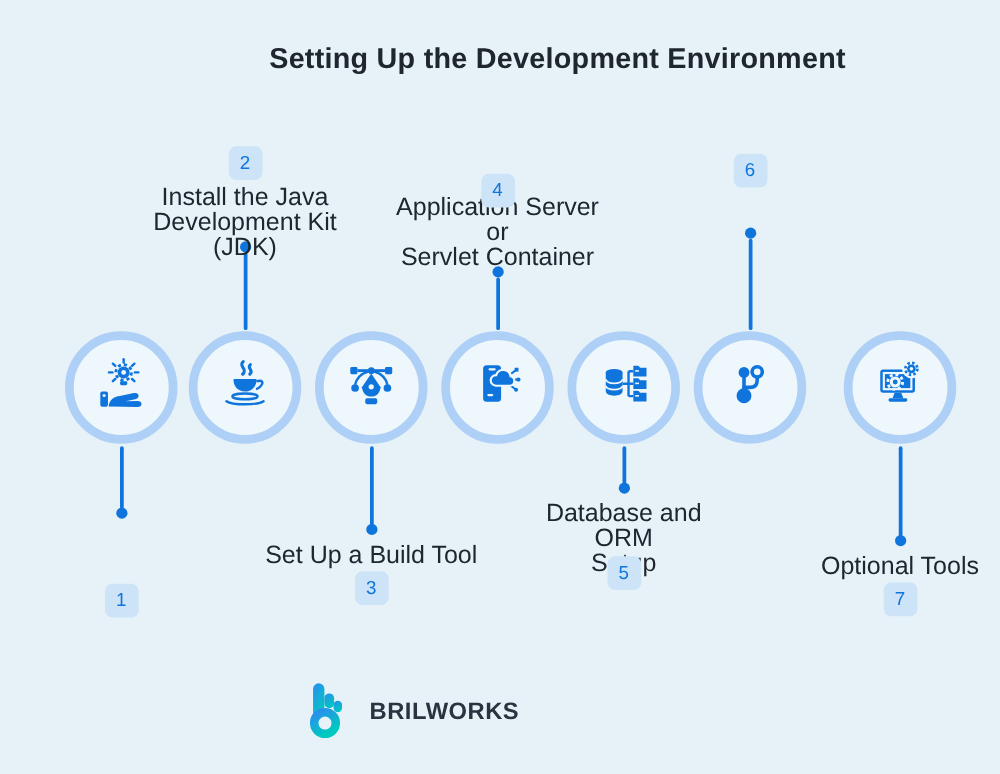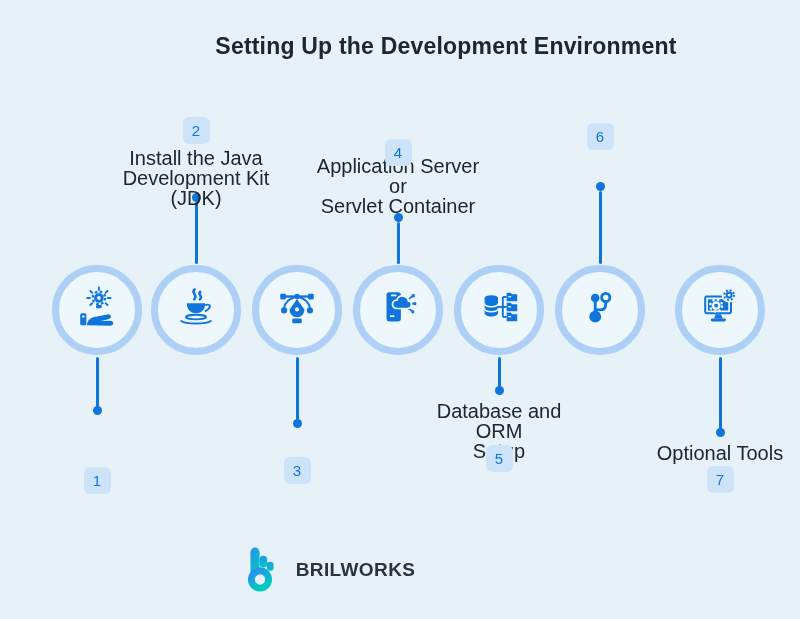--- a/index.html
+++ b/index.html
@@ -123,20 +123,21 @@
             <circle cx="37.5" cy="26.5" r="3.2"></circle>
             <path d="M24,14.5 l7.8,11.3 c-0.6,5 -3.4,7.8 -7.8,7.8 s-7.2,-2.8 -7.8,-7.8 z"></path>
             <rect x="19" y="35" width="10" height="5" rx="1.5"></rect>
           </g>
           <circle cx="24" cy="25.5" r="2.2" fill="#eef7fc"></circle>
         </svg>
       </span>
     </div>
     <div class="vline"></div>
     <div class="dot"></div>
+    <div class="lbl">Set Up a Build Tool</div>
     <div class="badge">3</div>
   </div>
 
   <div class="step s4">
     <div class="circle">
       <span>
         <svg viewBox="0 0 48 48">
           <rect x="12" y="7.5" width="15" height="30.5" rx="3" fill="#0f74db"></rect>
           <rect x="16.5" y="10" width="6" height="1.8" rx="0.9" fill="#eef7fc"></rect>
           <rect x="15.5" y="31.5" width="5" height="1.8" rx="0.9" fill="#eef7fc"></rect>

